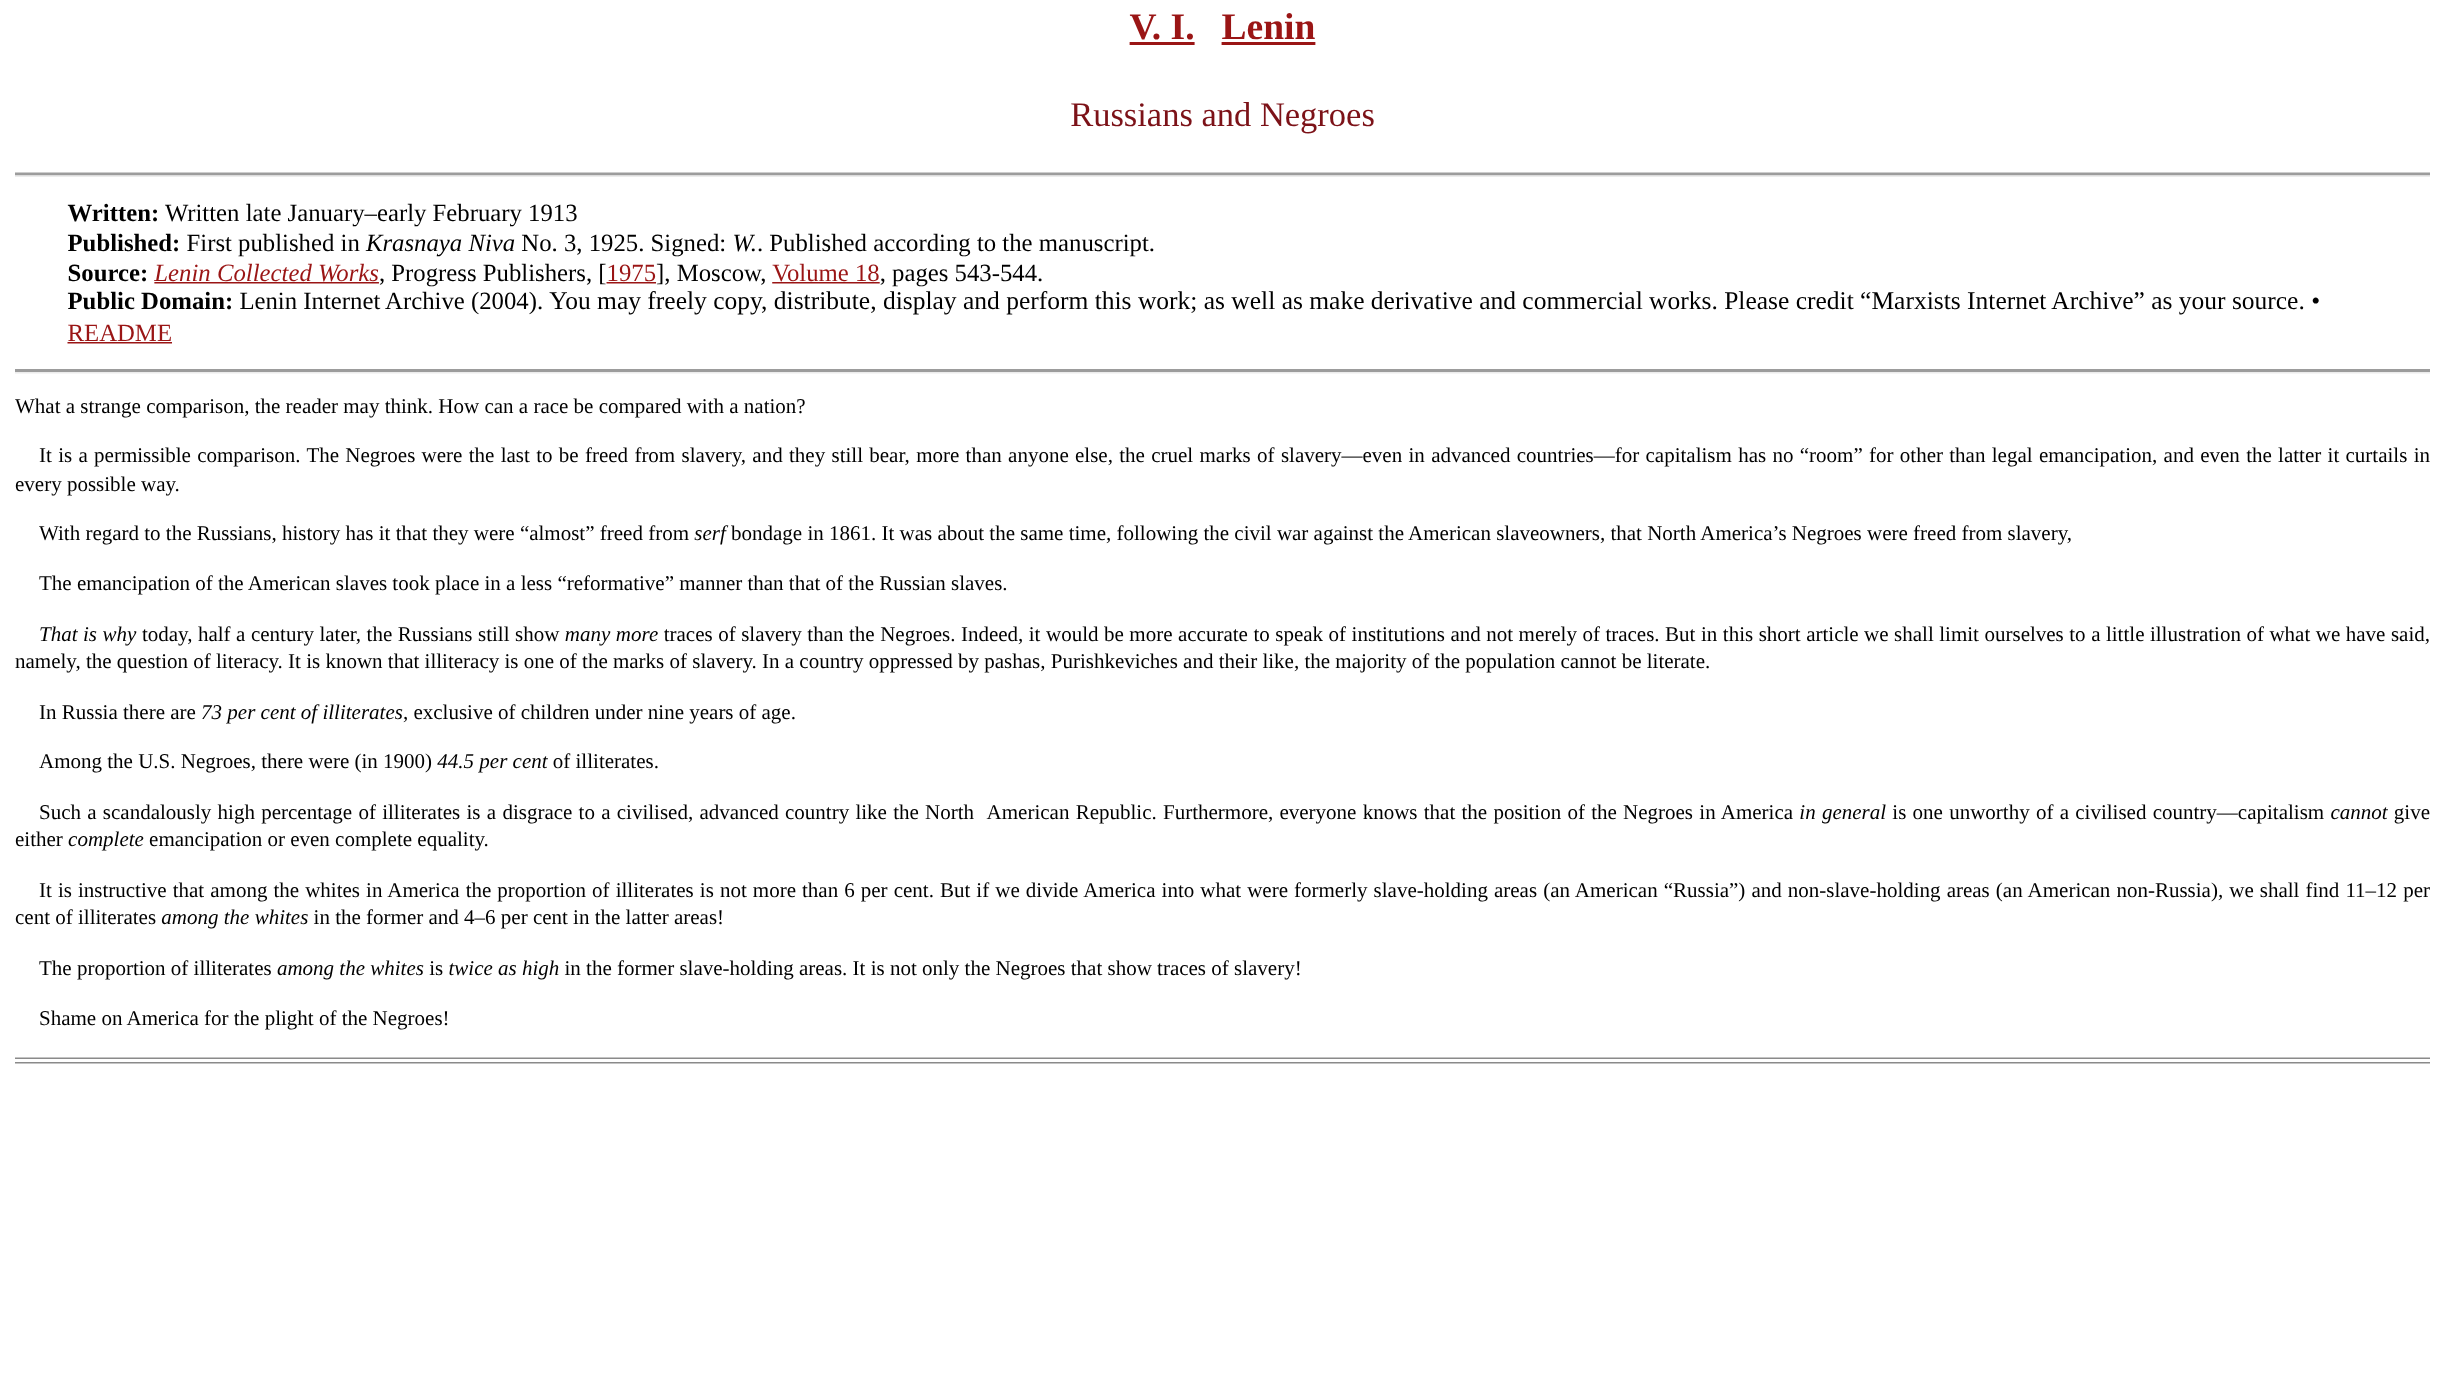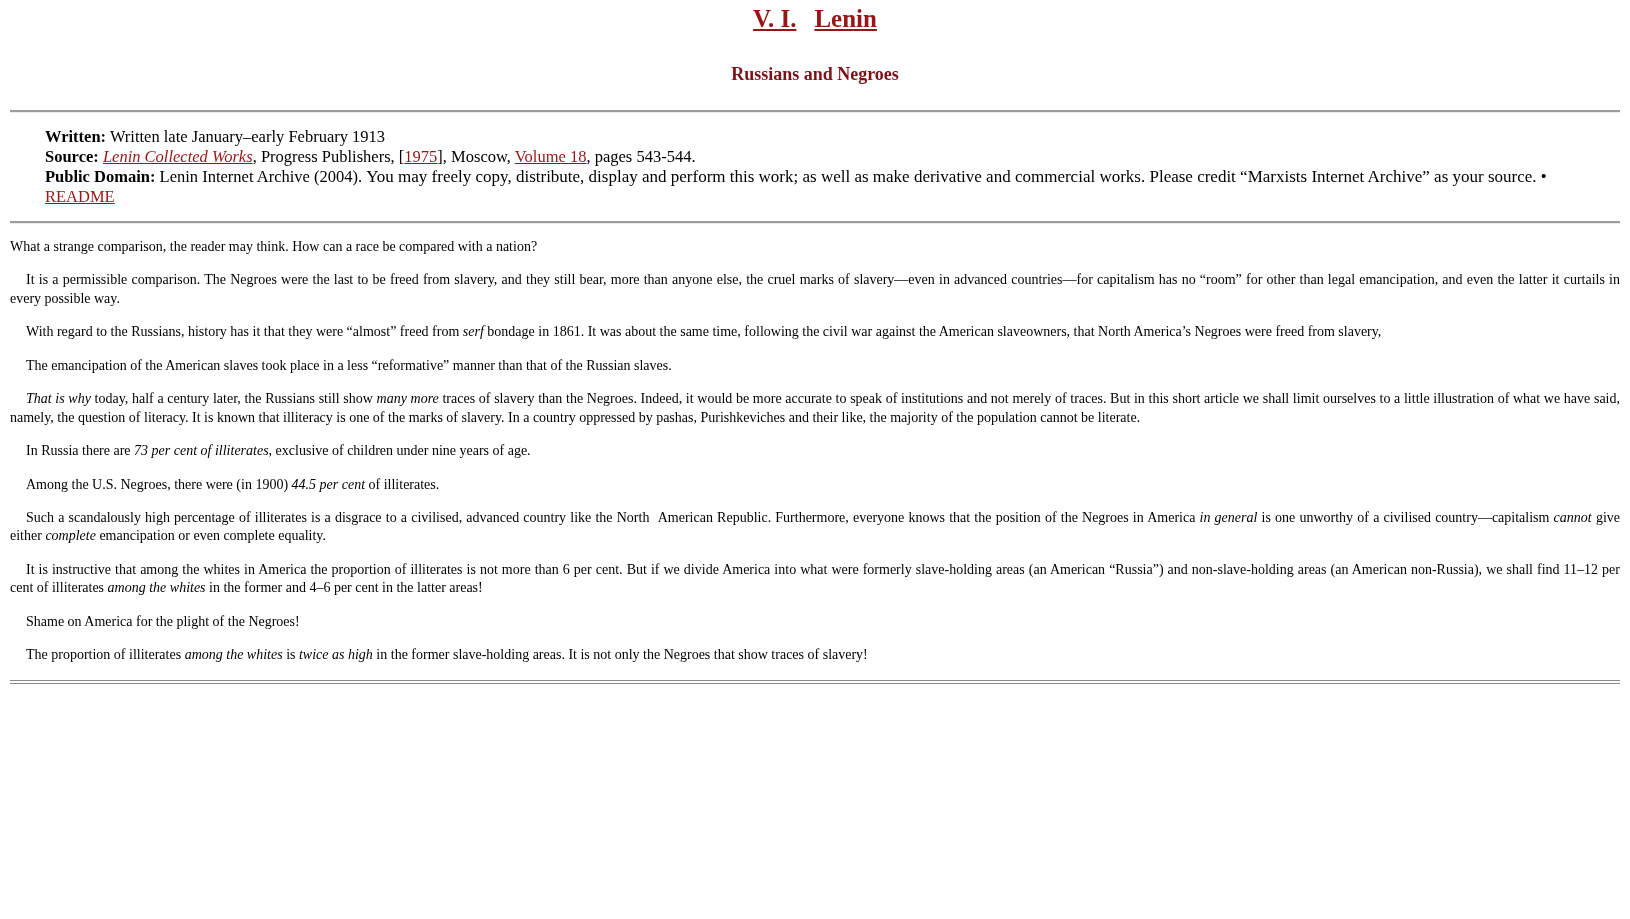--- a/index.html
+++ b/index.html
@@ -20,22 +20,22 @@
     color: var(--link-red, #9a1515);
     text-align: center;
   }
   h1.author a {
     color: var(--link-red, #9a1515);
     text-decoration: underline;
     margin: 0 9px;
     cursor: pointer;
   }
   h2.title {
-    font-size: 18px;
-    font-weight: bold;
+    font-size: 23px;
+    font-weight: normal;
     color: var(--title-red, #7c1218);
     margin: 31px 0 25px 0;
   }
 
   .rule {
     border: 0;
     border-top: 2px solid #9c9c9c;
     border-bottom: 1px solid #ececec;
     height: 0;
     margin: 8px 0;
@@ -79,35 +79,36 @@
 
   <div class="header">
     <h1 class="author"><a>V. I.</a><a>Lenin</a></h1>
     <h2 class="title">Russians and Negroes</h2>
   </div>
 
   <hr class="rule">
 
   <div class="meta">
       <div class="meta-row"><b>Written:</b> <span>Written late January–early February 1913</span></div>
+      <div class="meta-row"><b>Published:</b> <span>First published in </span><span class="it">Krasnaya Niva</span><span> No. 3, 1925. Signed: </span><span class="it">W.</span><span>. Published according to the manuscript.</span></div>
       <div class="meta-row"><b>Source:</b> <a href="#" class="it">Lenin Collected Works</a><span>, Progress Publishers, [</span><a href="#">1975</a><span>], Moscow, </span><a href="#">Volume 18</a><span>, pages 543-544.</span></div>
       <div class="meta-row"><b>Public Domain:</b> <span>Lenin Internet Archive (2004). </span><span class="sm">You may freely copy, distribute, display and perform this work; as well as make derivative and commercial works. Please credit “Marxists Internet Archive” as your source. • </span><a href="#">README</a></div>
     </div>
 
   <hr class="rule">
 
   <div class="body">
       <p class="no-indent"><span>What a strange comparison, the reader may think. How can a race be compared with a nation?</span></p>
       <p><span>It is a permissible comparison. The Negroes were the last to be freed from slavery, and they still bear, more than anyone else, the cruel marks of slavery—even in advanced countries—for capitalism has no “room” for other than legal emancipation, and even the latter it curtails in every possible way.</span></p>
       <p><span>With regard to the Russians, history has it that they were “almost” freed from </span><span class="it">serf</span><span> bondage in 1861. It was about the same time, following the civil war against the American slaveowners, that North America’s Negroes were freed from slavery,</span></p>
       <p><span>The emancipation of the American slaves took place in a less “reformative” manner than that of the Russian slaves.</span></p>
       <p><span class="it">That is why</span><span> today, half a century later, the Russians still show </span><span class="it">many more</span><span> traces of slavery than the Negroes. Indeed, it would be more accurate to speak of institutions and not merely of traces. But in this short article we shall limit ourselves to a little illustration of what we have said, namely, the question of literacy. It is known that illiteracy is one of the marks of slavery. In a country oppressed by pashas, Purishkeviches and their like, the majority of the population cannot be literate.</span></p>
       <p><span>In Russia there are </span><span class="it">73 per cent of illiterates</span><span>, exclusive of children under nine years of age.</span></p>
       <p><span>Among the U.S. Negroes, there were (in 1900) </span><span class="it">44.5 per cent</span><span> of illiterates.</span></p>
       <p><span>Such a scandalously high percentage of illiterates is a disgrace to a civilised, advanced country like the North &nbsp;American Republic. Furthermore, everyone knows that the position of the Negroes in America </span><span class="it">in general</span><span> is one unworthy of a civilised country—capitalism </span><span class="it">cannot</span><span> give either </span><span class="it">complete</span><span> emancipation or even complete equality.</span></p>
       <p><span>It is instructive that among the whites in America the proportion of illiterates is not more than 6 per cent. But if we divide America into what were formerly slave-holding areas (an American “Russia”) and non-slave-holding areas (an American non-Russia), we shall find 11–12 per cent of illiterates </span><span class="it">among the whites</span><span> in the former and 4–6 per cent in the latter areas!</span></p>
+      <p><span>The proportion of illiterates </span><span class="it">among the whites</span><span> is </span><span class="it">twice as high</span><span> in the former slave-holding areas. It is not only the Negroes that show traces of slavery!</span></p>
       <p><span>Shame on America for the plight of the Negroes!</span></p>
-      <p><span>The proportion of illiterates </span><span class="it">among the whites</span><span> is </span><span class="it">twice as high</span><span> in the former slave-holding areas. It is not only the Negroes that show traces of slavery!</span></p>
     </div>
 
   <hr class="rule double">
 
 </div>
 
 </body></html>

